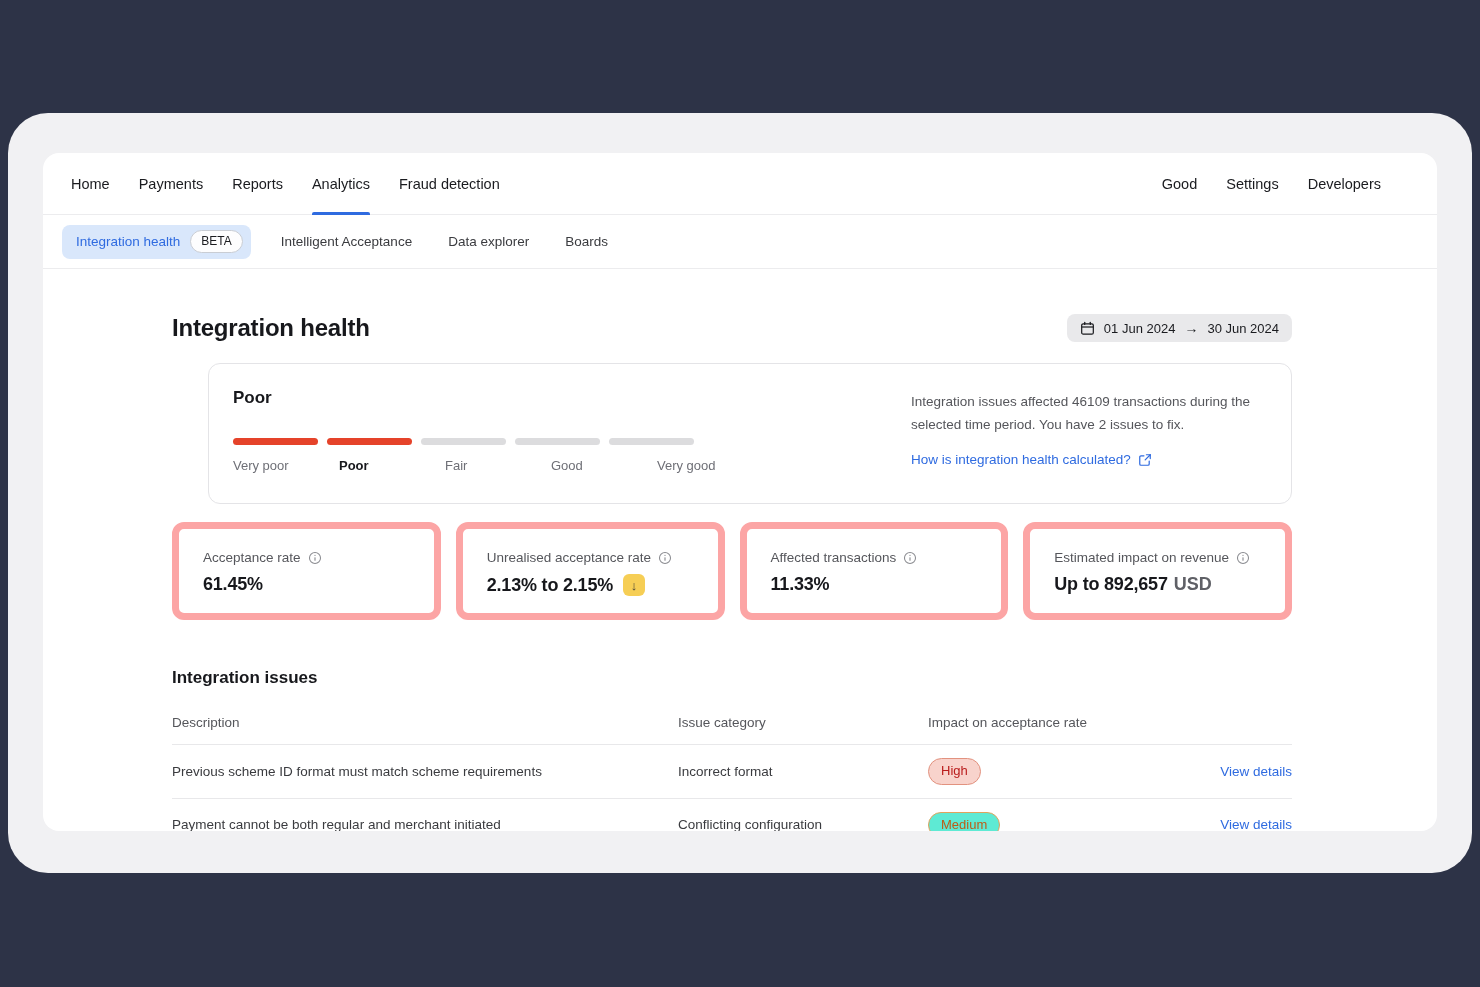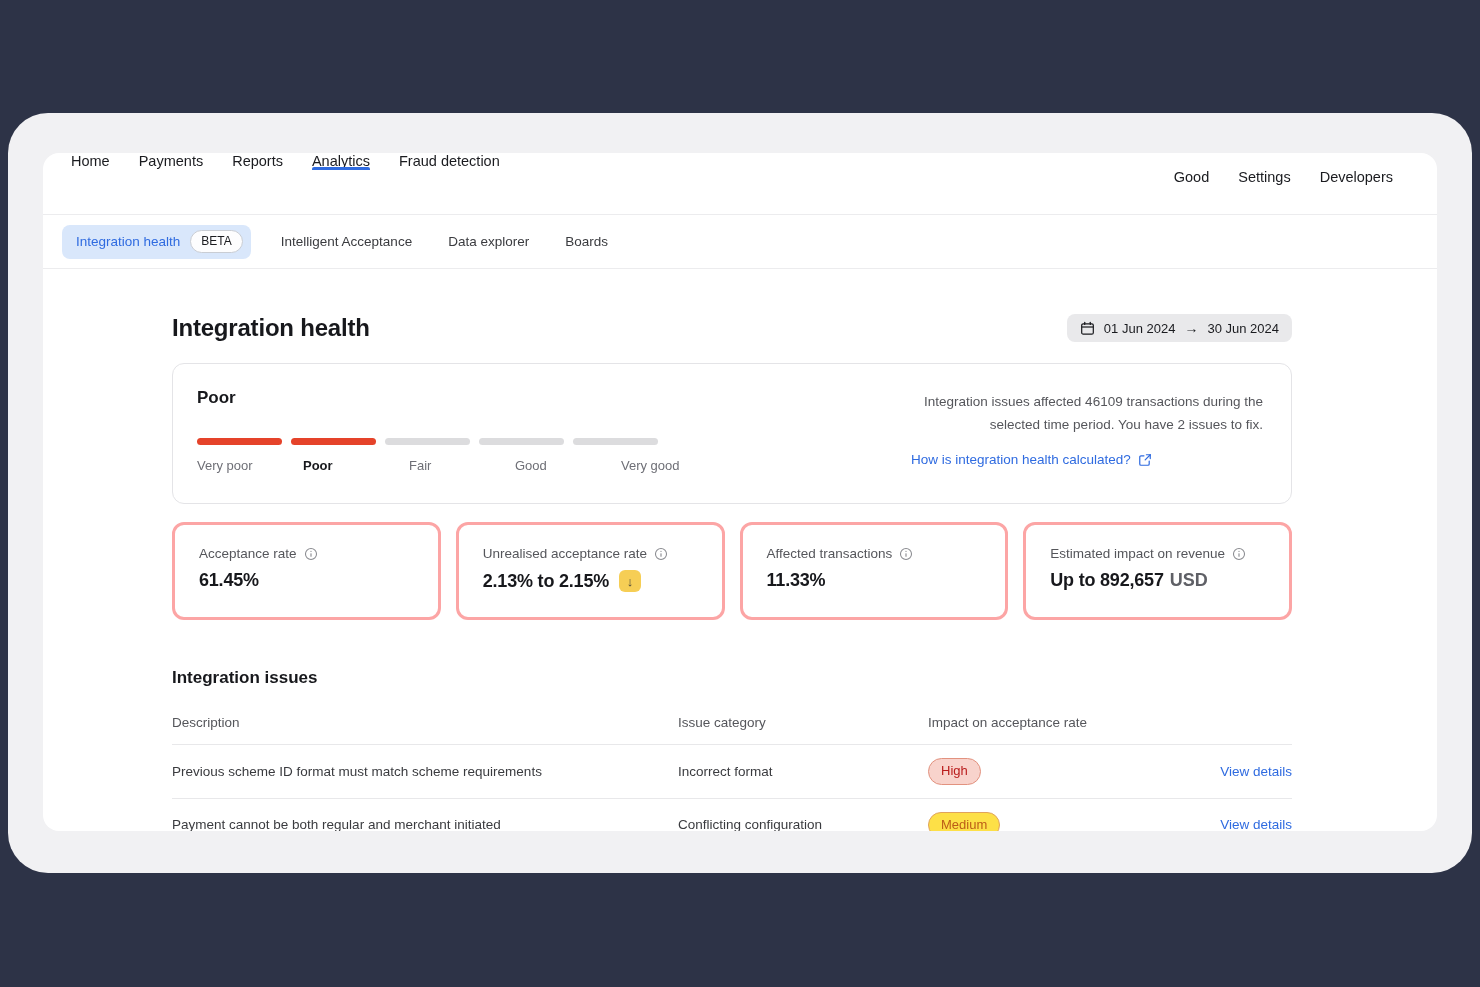--- a/index.html
+++ b/index.html
@@ -24,23 +24,22 @@
     width: 1394px; height: 678px;
     background: #FFFFFF;
     border-radius: 16px;
     overflow: hidden;
   }
   
   .topnav {
     height: 62px;
     display: flex;
     align-items: stretch;
-    padding: 0 44px 0 28px;
+    padding: 0 56px 0 28px;
     border-bottom: 1px solid #ECECEE;
-    flex-direction: column;
   }
   .nav-group { display: flex; align-items: stretch; gap: 29px; }
   .nav-group.right { margin-left: auto; }
   .nav-item {
     display: flex; align-items: center;
     font-size: 14.5px; font-weight: 500; color: #1A1B1F;
     cursor: pointer; position: relative; white-space: nowrap;
   }
   .nav-item.active::after {
     content: "";
@@ -81,41 +80,41 @@
     height: 28px; padding: 0 13px;
     font-size: 13px; color: #1A1B1F; cursor: pointer;
   }
   .date-btn svg { display: block; }
   .date-arrow { font-size: 14px; color: #1A1B1F; }
   
   .status-card {
     margin-top: 21px;
     border: 1px solid #E4E4E7; border-radius: 12px;
     padding: 24px 28px 30px 24px;
-    display: flex; justify-content: space-between;
+    display: flex; justify-content: space-between; margin-left: 36px;
   }
   .status-heading { font-size: 17px; font-weight: 700; }
   .scale-bar { display: flex; gap: 9px; margin-top: 30px; }
   .scale-seg { width: 85px; height: 7px; border-radius: 4px; background: #DCDCDE; }
   .scale-seg.filled { background: #E5432A; }
   .scale-labels { display: flex; gap: 21px; margin-top: 13px; }
   .scale-label { width: 85px; font-size: 13px; color: #6E6F76; white-space: nowrap; }
   .scale-label.current { color: #17181C; font-weight: 700; }
   .status-right { width: 352px; padding-top: 2px; }
-  .status-summary { font-size: 13.5px; color: #55565B; line-height: 1.72; text-align: right; }
+  .status-summary { font-size: 13.5px; color: #55565B; line-height: 1.72; }
   .status-link {
     margin-top: 16px;
     display: inline-flex; align-items: center; gap: 7px;
     font-size: 13.5px; color: #2F6BE0; cursor: pointer;
   }
   
   .metrics-row { display: flex; gap: 15px; margin-top: 18px; }
   .metric-card {
     flex: 1;
-    border: 3px solid #fca5a5; border-radius: 12px;
+    border: 7px solid #fca5a5; border-radius: 12px;
     padding: 21px 24px; height: 98px;
   }
   .metric-label {
     display: flex; align-items: center; gap: 7px;
     font-size: 13.5px; color: #55565B;
   }
   .metric-value-row { display: flex; align-items: center; gap: 10px; margin-top: 9px; }
   .metric-value { font-size: 18px; font-weight: 700; letter-spacing: -0.2px; }
   .metric-suffix { font-size: 18px; font-weight: 700; color: #5F6066; }
   .trend-badge {
@@ -137,21 +136,21 @@
   .tbl-head .col { font-size: 13.5px; color: #55565B; }
   .tbl-body-row { padding: 13px 0; border-bottom: 1px solid #E8E8EA; }
   .tbl-body-row:last-child { border-bottom: none; }
   .cell { font-size: 13.5px; color: #3A3B3F; }
   .impact-pill {
     display: inline-block;
     border-radius: 999px; padding: 4px 12px 5px;
     font-size: 13px; line-height: 1.2;
   }
   .impact-pill.high { background: #F8D3CC; border: 1px solid #E2927F; color: #b91c1c; }
-  .impact-pill.medium { background: #fde047; border: 1px solid #E0A35C; color: #BC5C17; }
+  .impact-pill.medium { background: #5eead4; border: 1px solid #E0A35C; color: #BC5C17; }
   .view-details { font-size: 13.5px; color: #2F6BE0; cursor: pointer; text-align: right; }
 </style>
 </head>
 <body>
 
 <div class="frame">
   <div class="card">
 
     <div class="topnav">
       <div class="nav-group">

